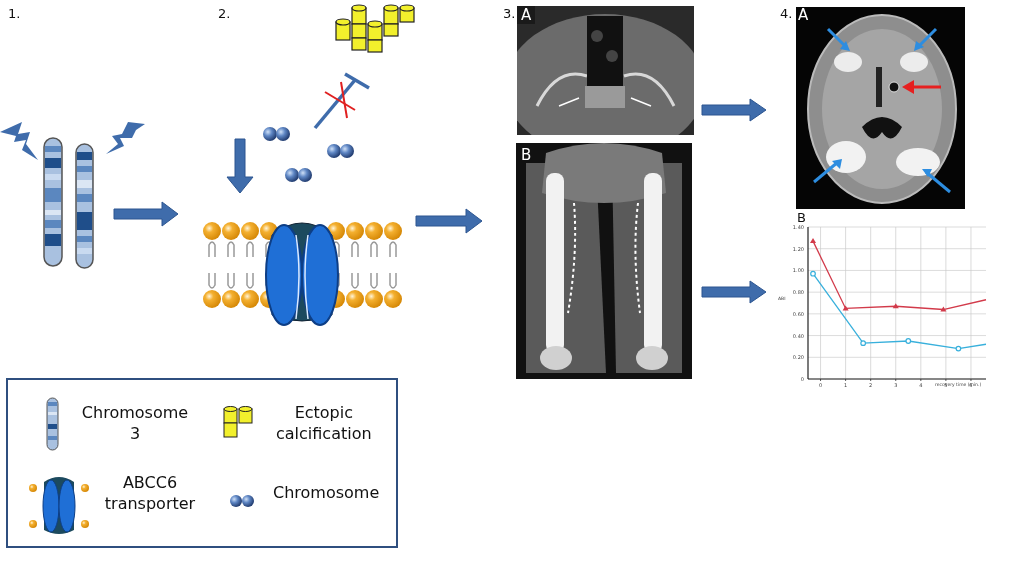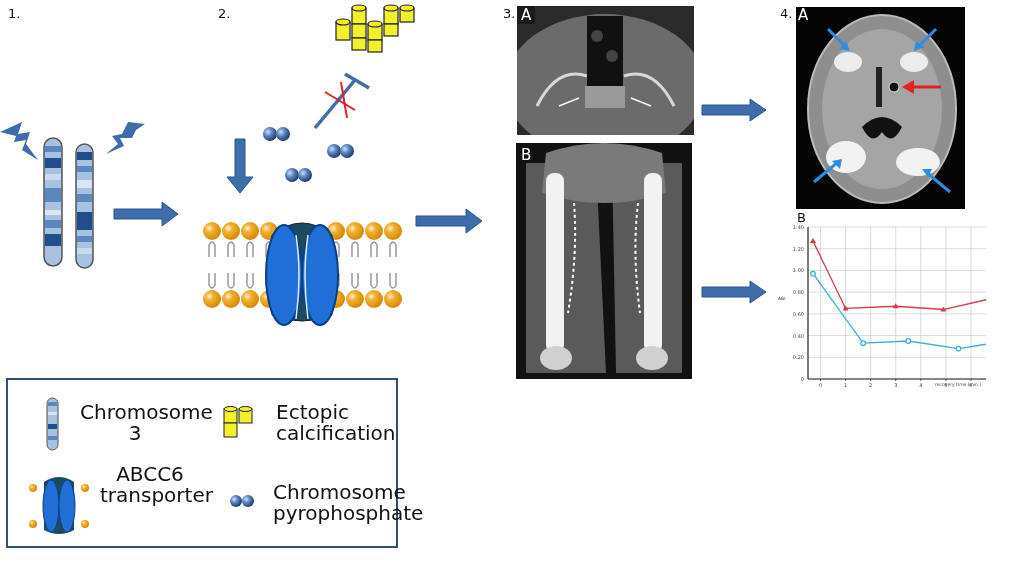--- a/index.html
+++ b/index.html
@@ -2,21 +2,21 @@
 <html><head>
 <meta charset="utf-8">
 <style>
   html,body{margin:0;padding:0;background:#fff;}
   body{width:1020px;height:568px;position:relative;overflow:hidden;font-family:"Liberation Sans",sans-serif;color:#111;}
   .abs{position:absolute;}
   .step{font-size:13px;color:#111;font-family:"DejaVu Sans",sans-serif;}
   .panel-label{font-size:15px;color:#fff;font-family:"DejaVu Sans",sans-serif;}
   .panel-label.dark{color:#111;}
   .legend{left:6px;top:378px;width:392px;height:170px;border:2px solid #2f4f7f;box-sizing:border-box;background:#fff;}
-  .leg-text{font-size:20px;color:#111;line-height:21px;font-family:"DejaVu Sans",sans-serif;}
+  .leg-text{font-size:16px;color:#111;line-height:21px;font-family:"DejaVu Sans",sans-serif;}
   .ct{text-align:center;}
   svg text{font-family:"DejaVu Sans",sans-serif;}
 </style>
 </head>
 <body>
 
 <div class="abs step" style="left:8px;top:6px;">1.</div>
 <div class="abs step" style="left:218px;top:6px;">2.</div>
 <div class="abs step" style="left:503px;top:6px;">3.</div>
 <div class="abs step" style="left:780px;top:6px;">4.</div>
@@ -304,40 +304,39 @@
 
   <svg class="abs" style="left:214px;top:23px;" width="38" height="38">
     <g fill="#f2f02c" stroke="#222" stroke-width="1">
       <rect x="2" y="6" width="13" height="14"></rect>
         <ellipse cx="8.5" cy="6" rx="6.5" ry="2.5"></ellipse>
       <rect x="2" y="20" width="13" height="14"></rect>
       <rect x="17" y="6" width="13" height="14"></rect>
         <ellipse cx="23.5" cy="6" rx="6.5" ry="2.5"></ellipse>
     </g>
   </svg>
-  <div class="abs leg-text" style="left:268px;top:22px;">
+  <div class="abs leg-text" style="left:268px;top:22px;text-align:center;">
     <div>Ectopic</div>
     <div>calcification</div>
   </div>
 
   <svg class="abs" style="left:18px;top:96px;" width="66" height="60">
     <circle cx="7" cy="12" r="4" fill="url(#lip)"></circle>
       <circle cx="7" cy="48" r="4" fill="url(#lip)"></circle>
     <circle cx="59" cy="12" r="4" fill="url(#lip)"></circle>
       <circle cx="59" cy="48" r="4" fill="url(#lip)"></circle>
     <path d="M18,6 Q33,-4 48,6 L48,54 Q33,62 18,54 Z" fill="#1c4a5e"></path>
     <ellipse cx="25" cy="30" rx="8" ry="26" fill="#1f6fd6" stroke="#0d3e86"></ellipse>
     <ellipse cx="41" cy="30" rx="8" ry="26" fill="#1f6fd6" stroke="#0d3e86"></ellipse>
   </svg>
-  <div class="abs leg-text ct" style="left:92px;top:84px;width:100px;">
+  <div class="abs leg-text ct" style="left:92px;top:92px;width:100px;">
     <div>ABCC6</div>
     <div>transporter</div>
   </div>
 
   <svg class="abs" style="left:220px;top:113px;" width="30" height="16">
     <circle cx="8" cy="8" r="6" fill="url(#ball)"></circle>
       <circle cx="20" cy="8" r="6" fill="url(#ball)"></circle>
   </svg>
   <div class="abs leg-text" style="left:265px;top:102px;">
     <div>Chromosome</div>
-    <div>pyrophosphate</div>
   </div>
 </div>
 
 </body></html>

